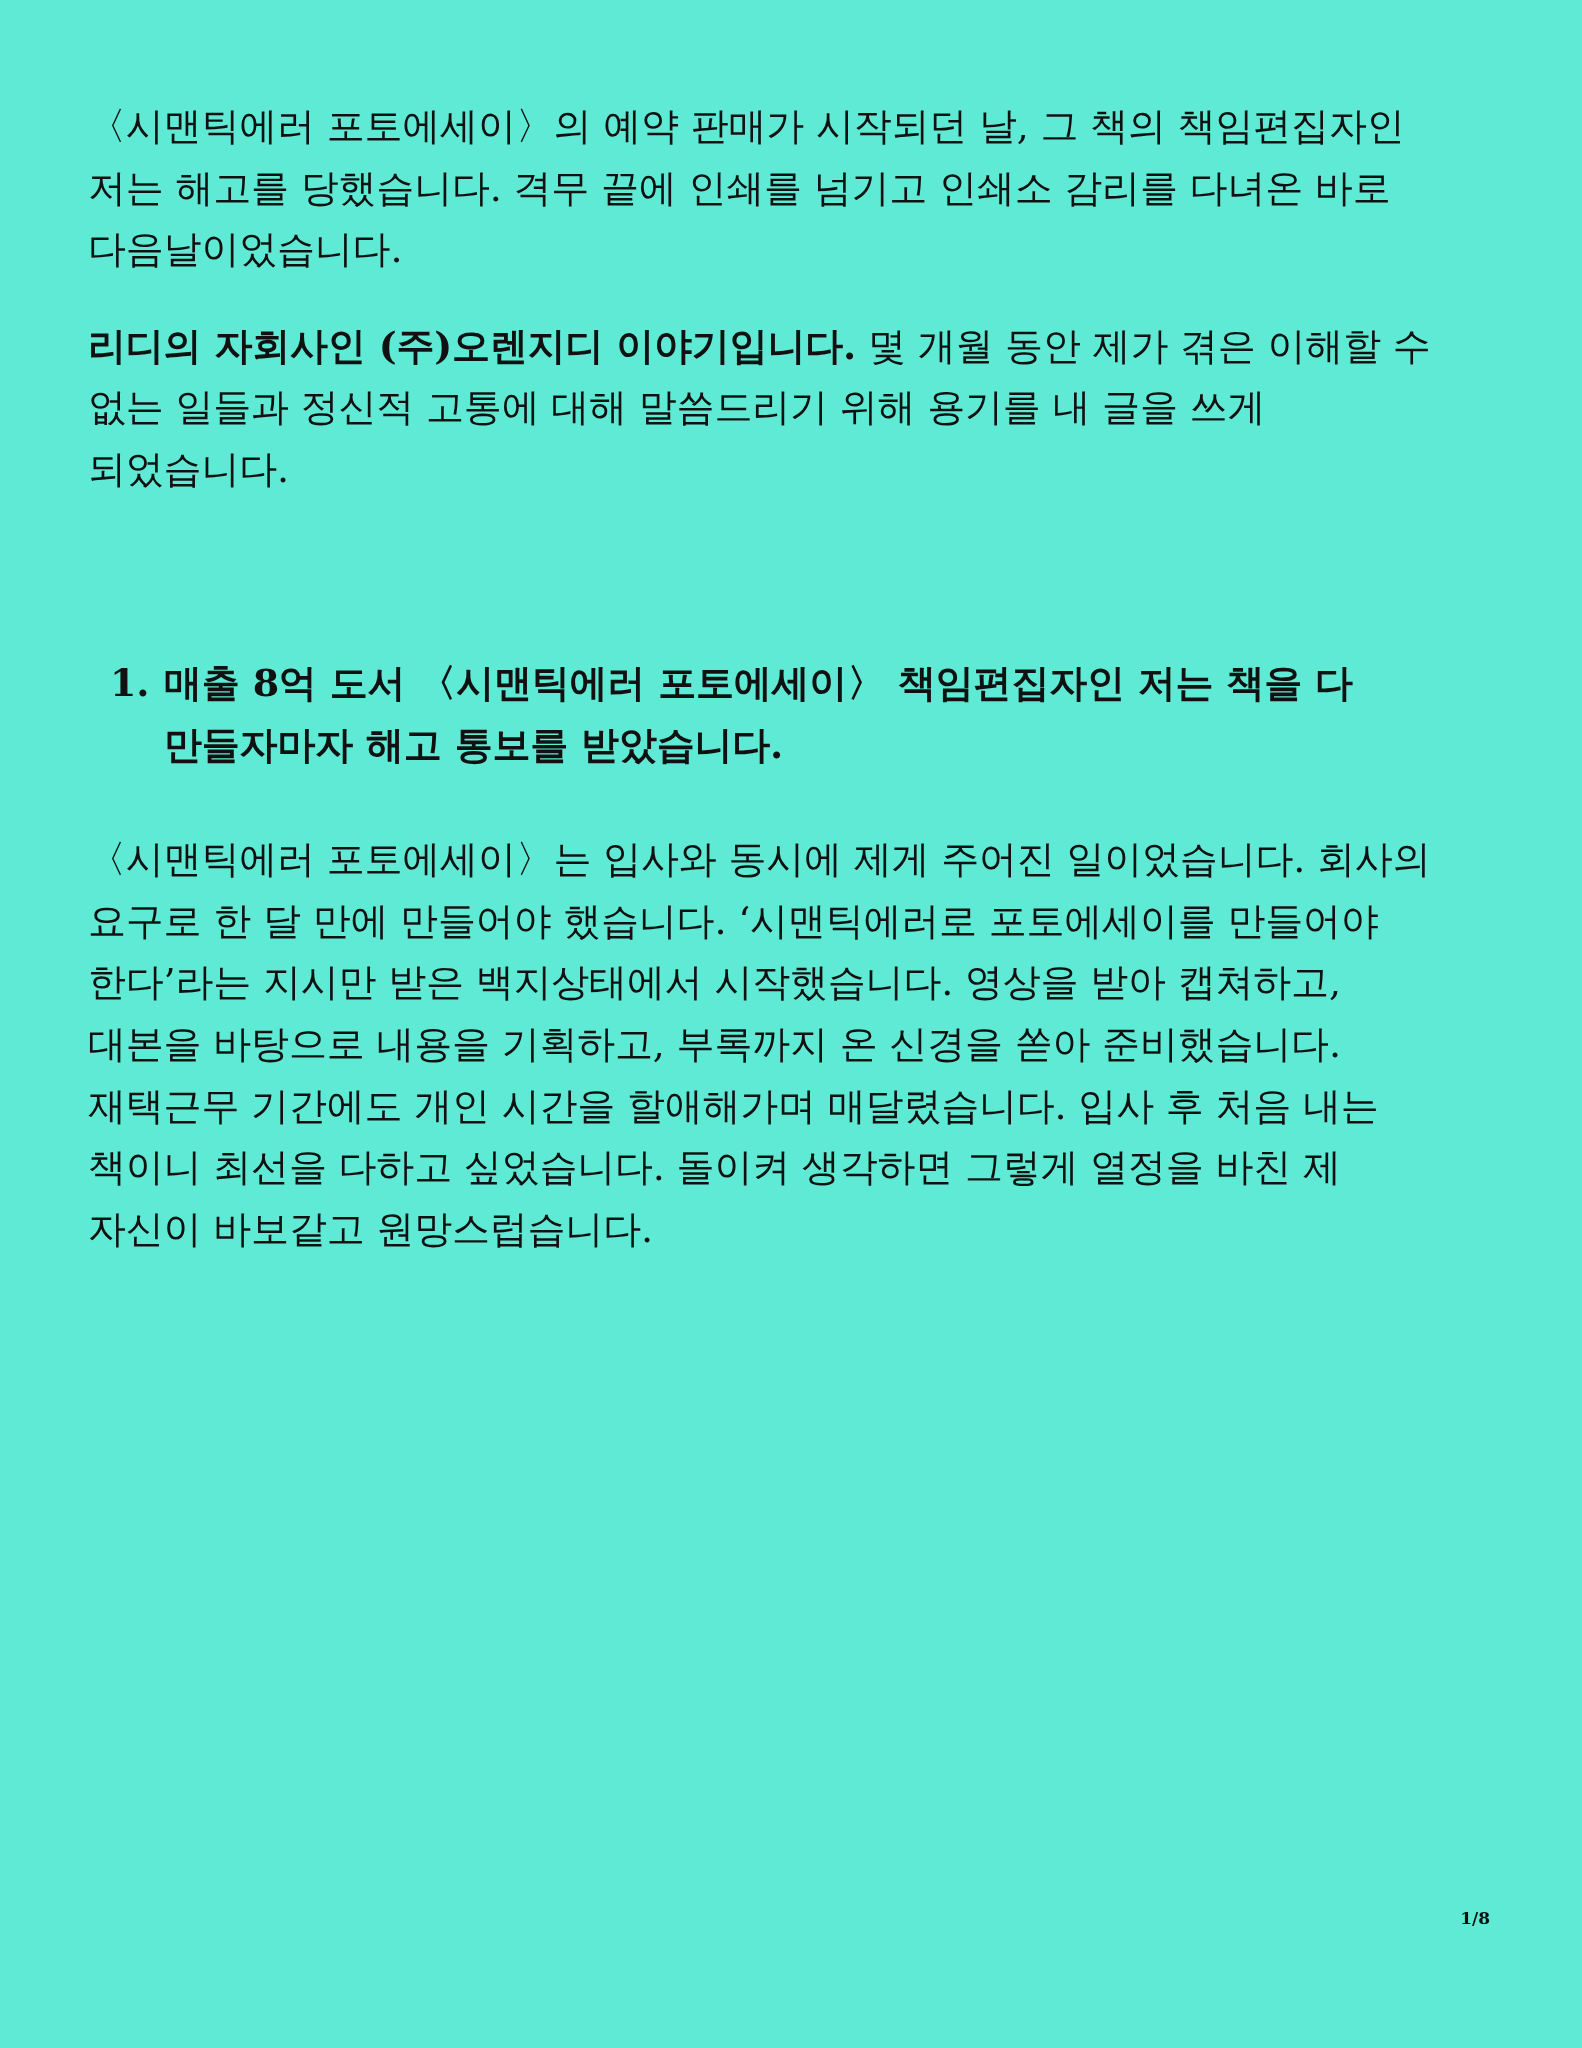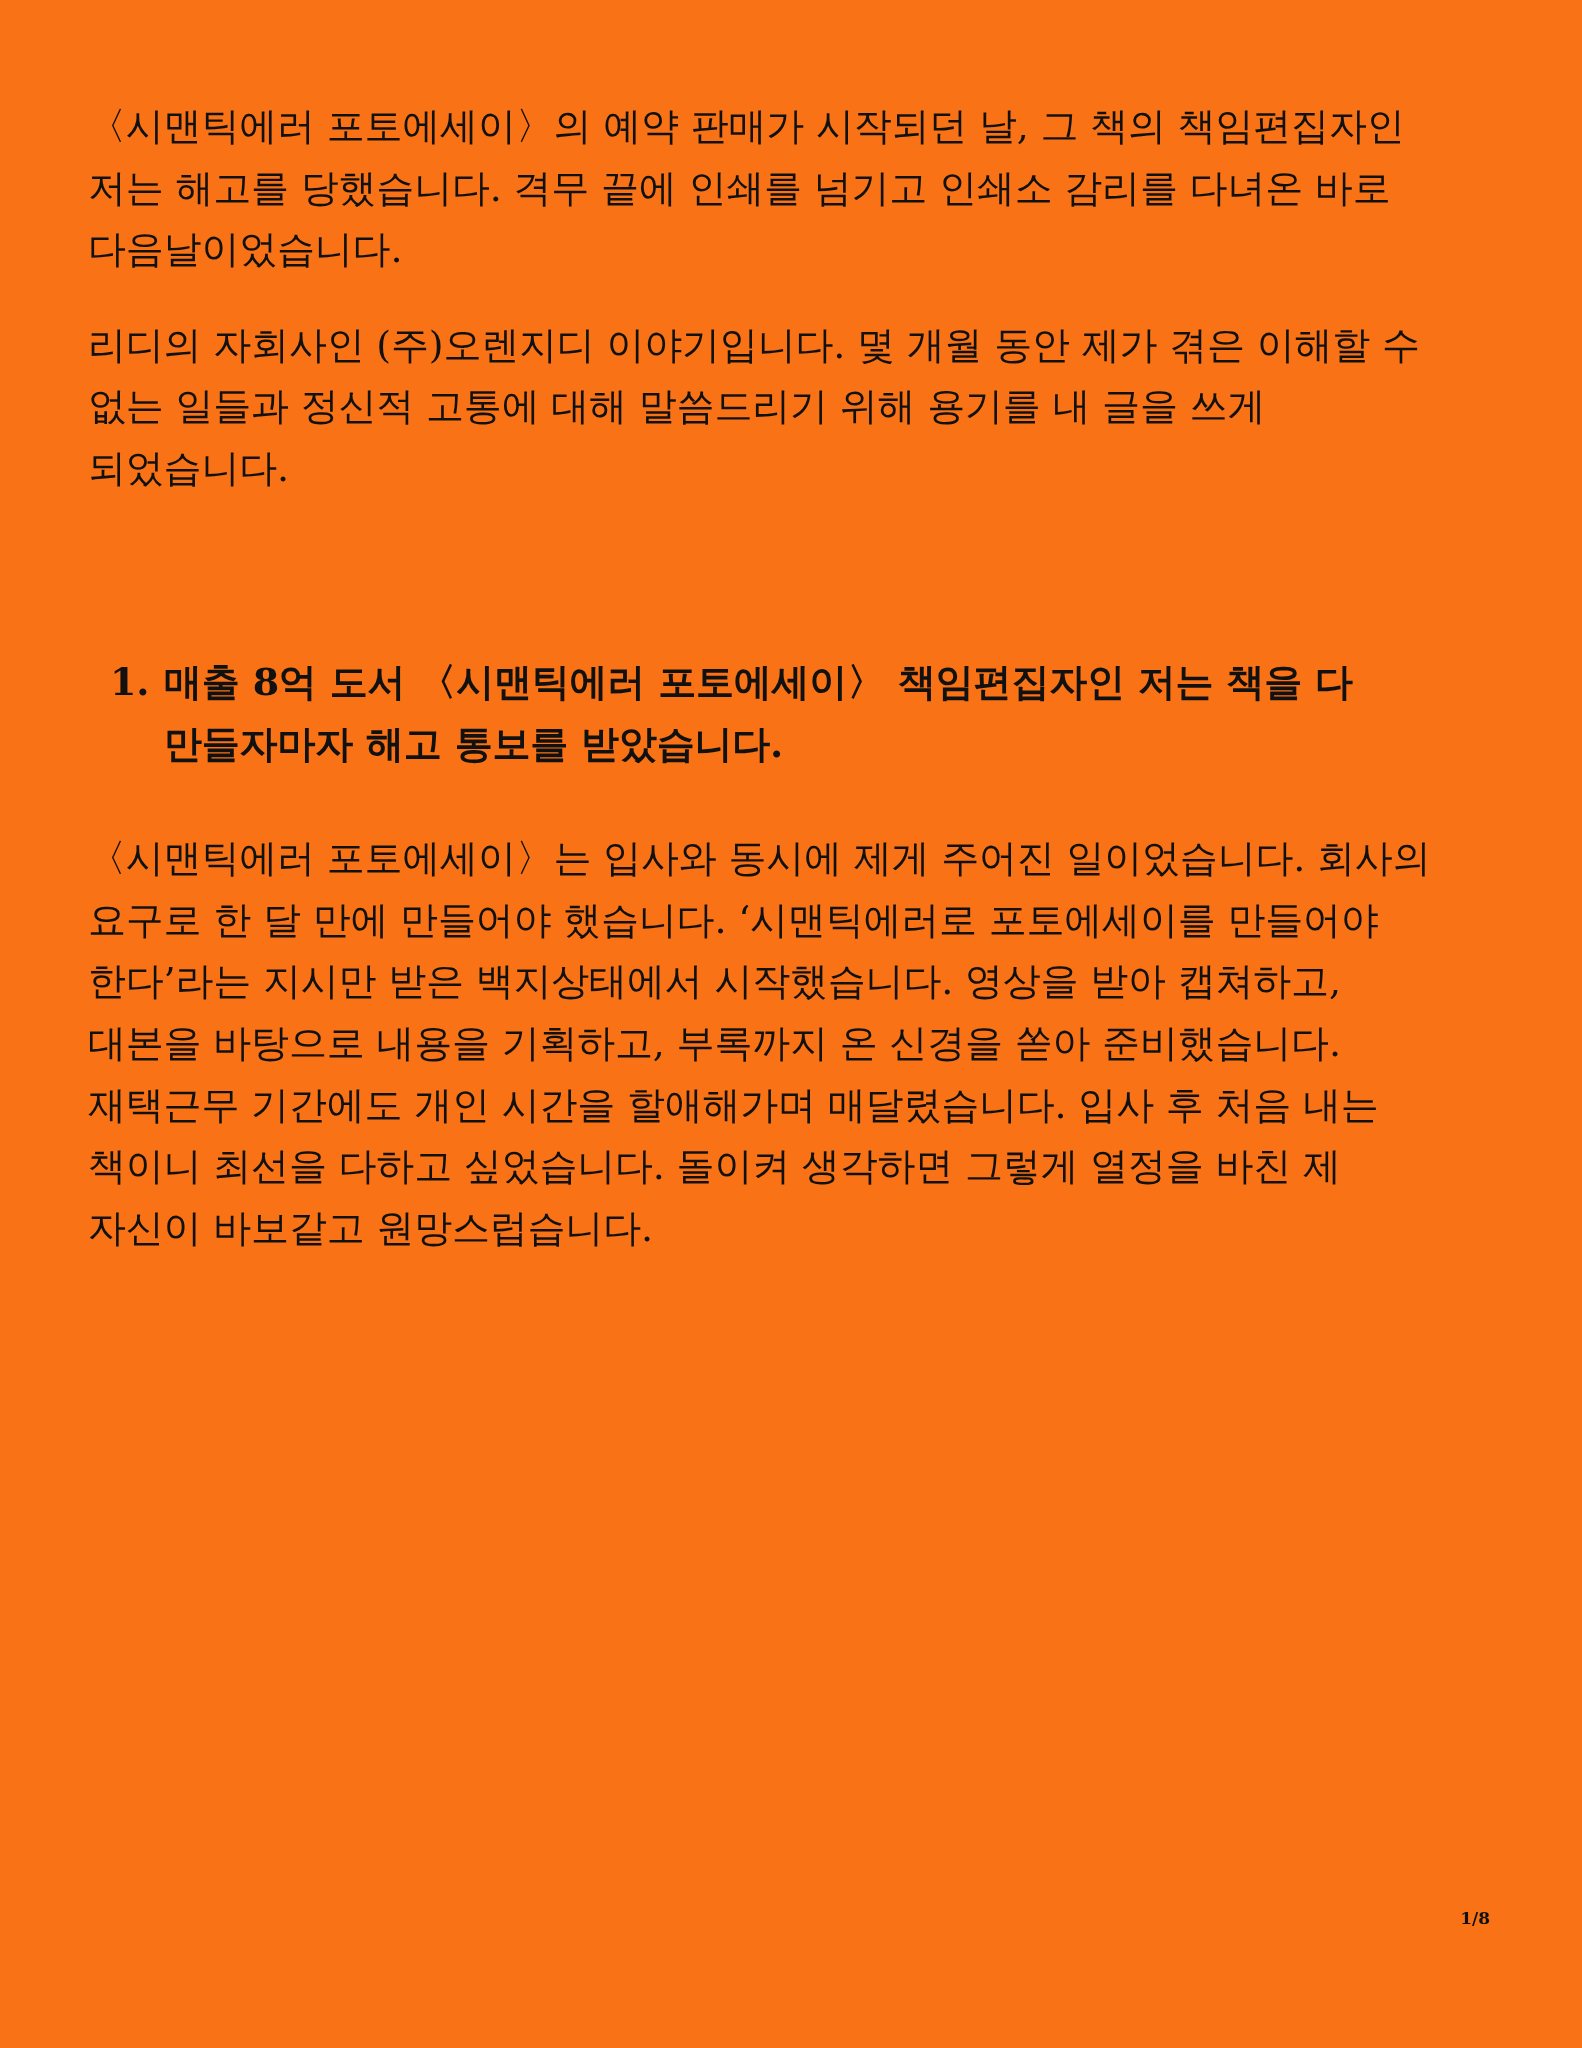--- a/index.html
+++ b/index.html
@@ -10,21 +10,21 @@
   body {
     font-family: "DejaVu Serif", "Liberation Serif", serif;
     color: #111111;
     -webkit-font-smoothing: antialiased;
   }
 
   .page {
     position: relative;
     width: 1582px;
     height: 2048px;
-    background: #f97316;
+    background: #5eead4;
     box-sizing: border-box;
     overflow: hidden;
   }
 
   .content {
     position: absolute;
     left: 88px;
     top: 96px;
     width: 1370px;
   }
@@ -34,21 +34,21 @@
     margin: 0 0 34px 0;
     font-size: 38px;
     line-height: 1.62;
     letter-spacing: -0.2px;
     color: #111111;
     word-break: keep-all;
     text-align: left;
   }
 
   .lead-bold {
-    font-weight: 400;
+    font-weight: 700;
     margin-top: 30px;
   }
 
   
   ol.numbered {
     margin: 0;
     padding: 0;
     list-style: none;
     counter-reset: sec;
   }

